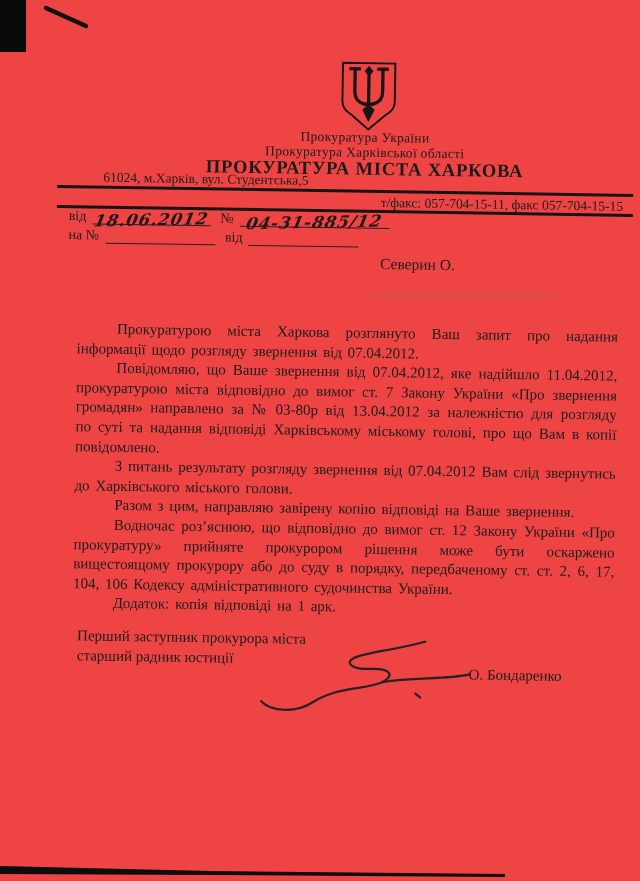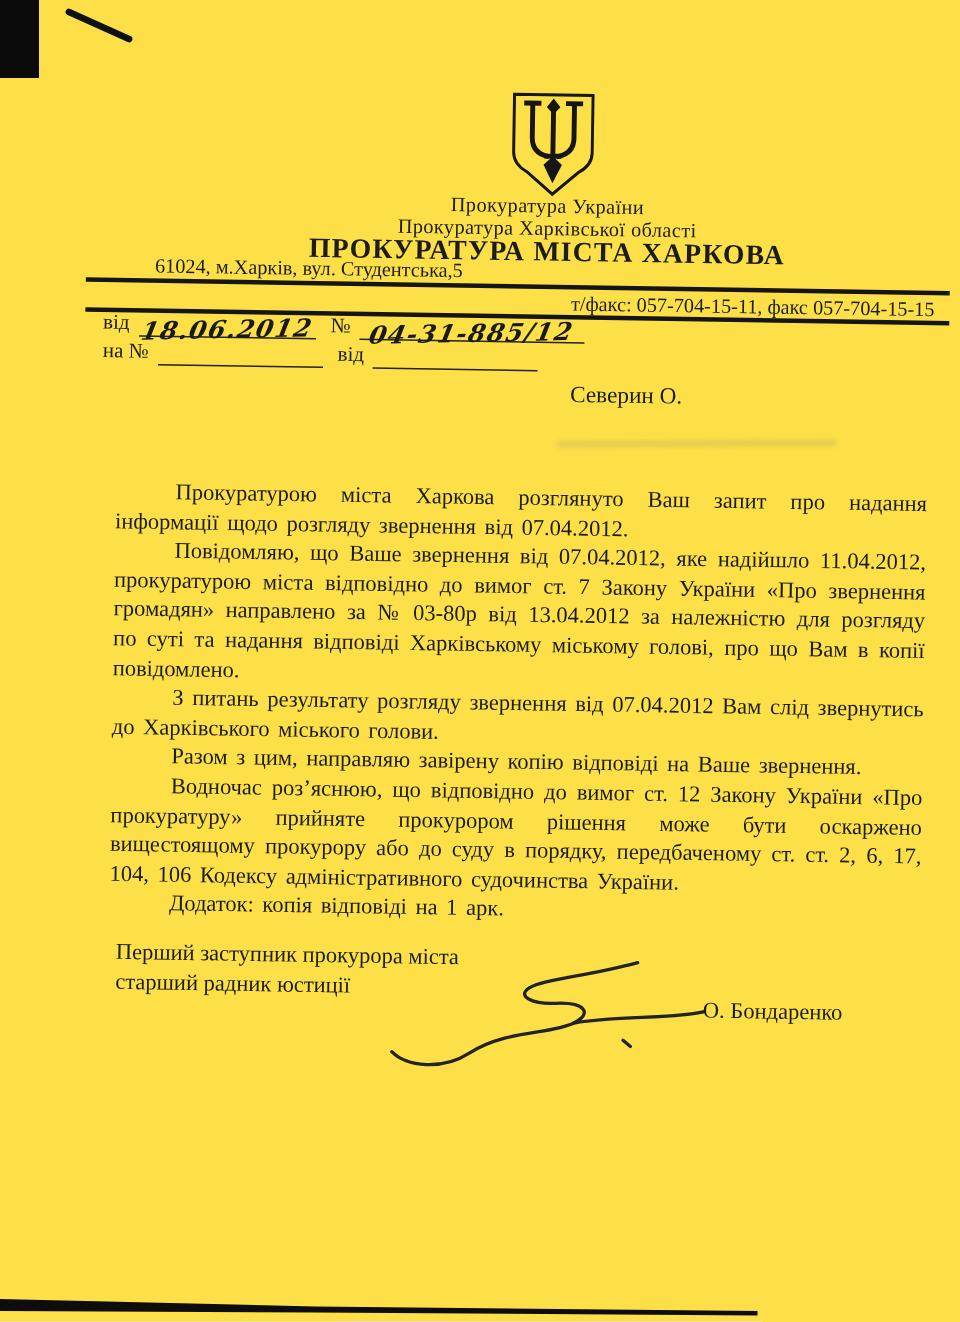--- a/index.html
+++ b/index.html
@@ -1,17 +1,17 @@
 <!DOCTYPE html>
 <html><head>
 <meta charset="utf-8">
 <style>
   html,body{margin:0;padding:0;background:#e8e8e8;}
   .sheet{
-    position:relative;width:640px;height:881px;background:#fde047;
+    position:relative;width:640px;height:881px;background:#ef4444;
     overflow:hidden;font-family:"Liberation Serif","DejaVu Serif",serif;color:#1c1c1c;
   }
   .page{position:absolute;inset:0;transform:rotate(0.9deg);transform-origin:320px 140px;}
 
   
   .emblem{position:absolute;left:332px;top:60px;width:72px;height:72px;}
   .org-line{position:absolute;left:160px;width:410px;text-align:center;font-size:13.5px;letter-spacing:.3px;}
   .org1{top:129px;}
   .org2{top:144px;}
   .org-title{position:absolute;left:110px;top:158px;width:510px;text-align:center;

